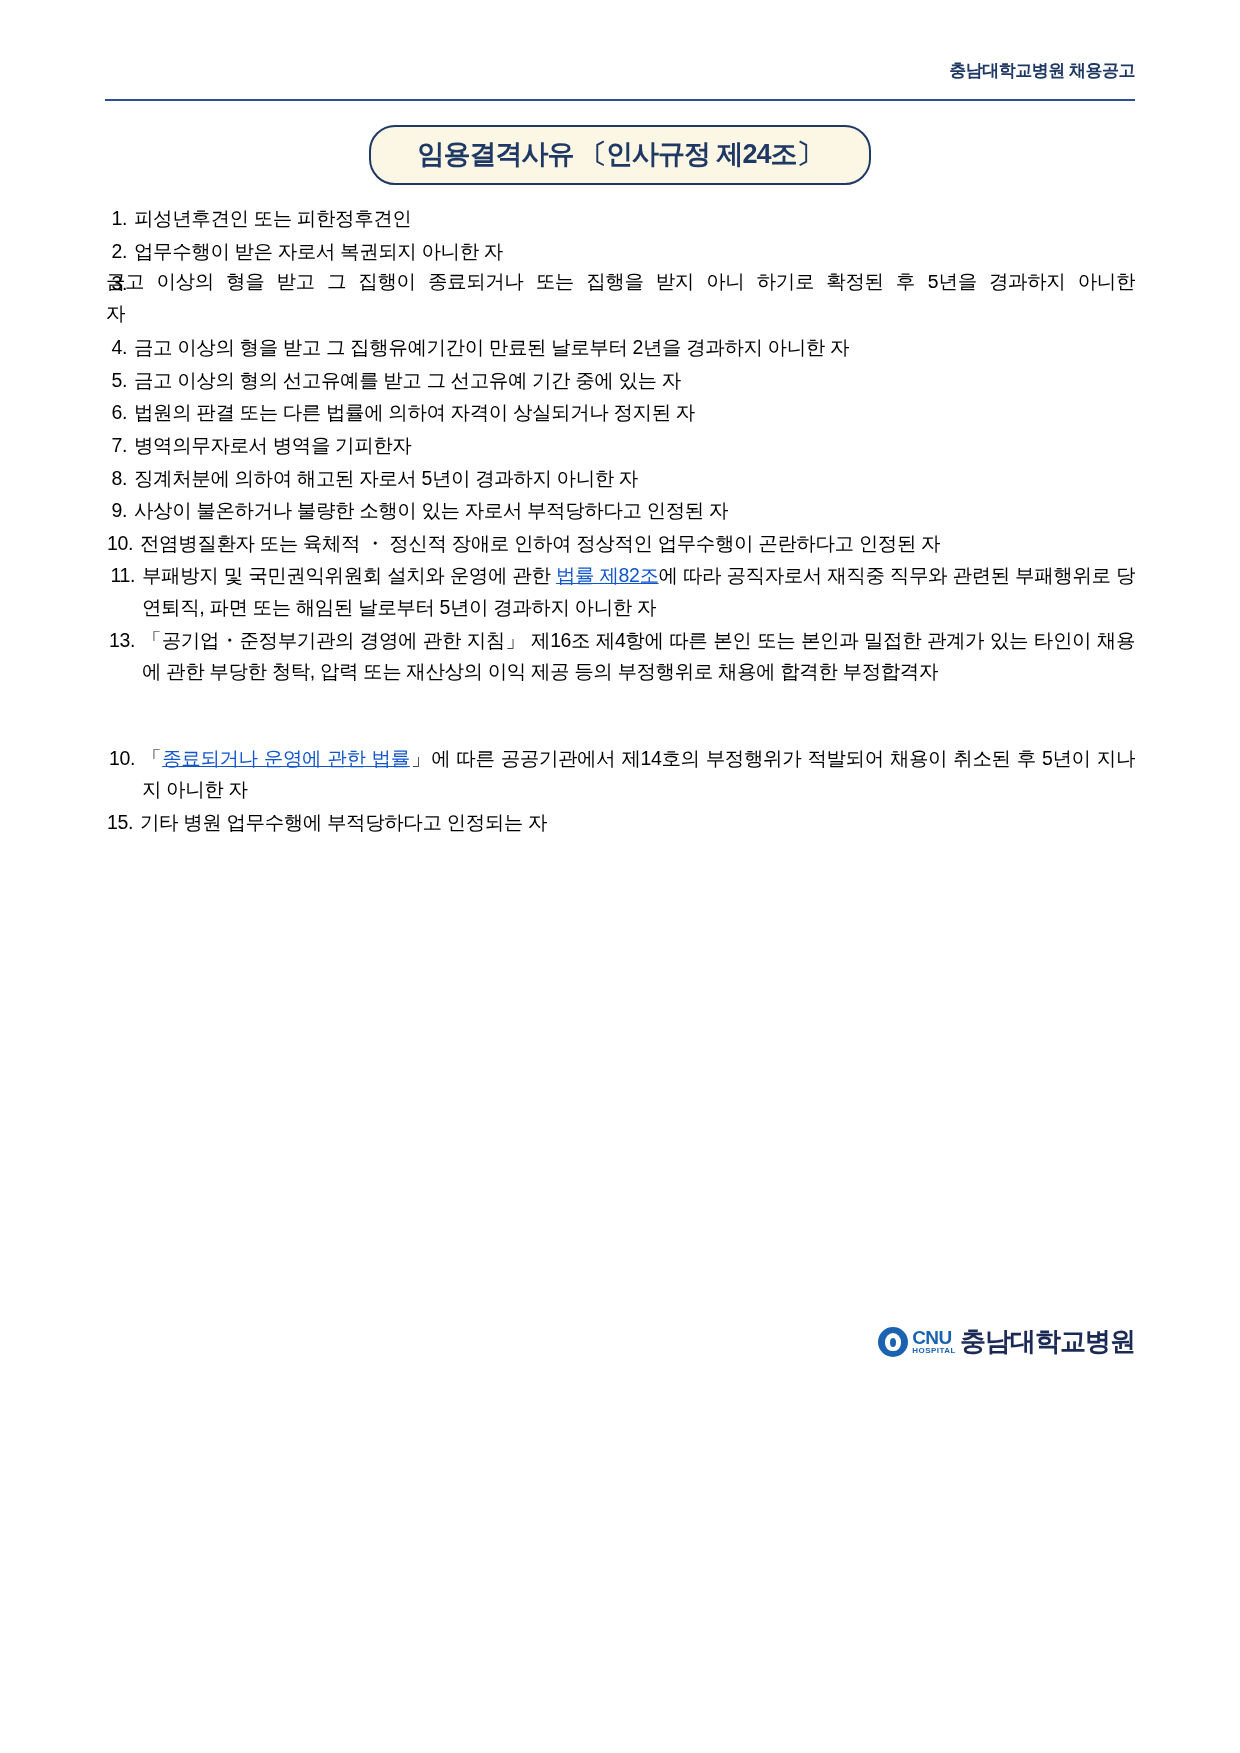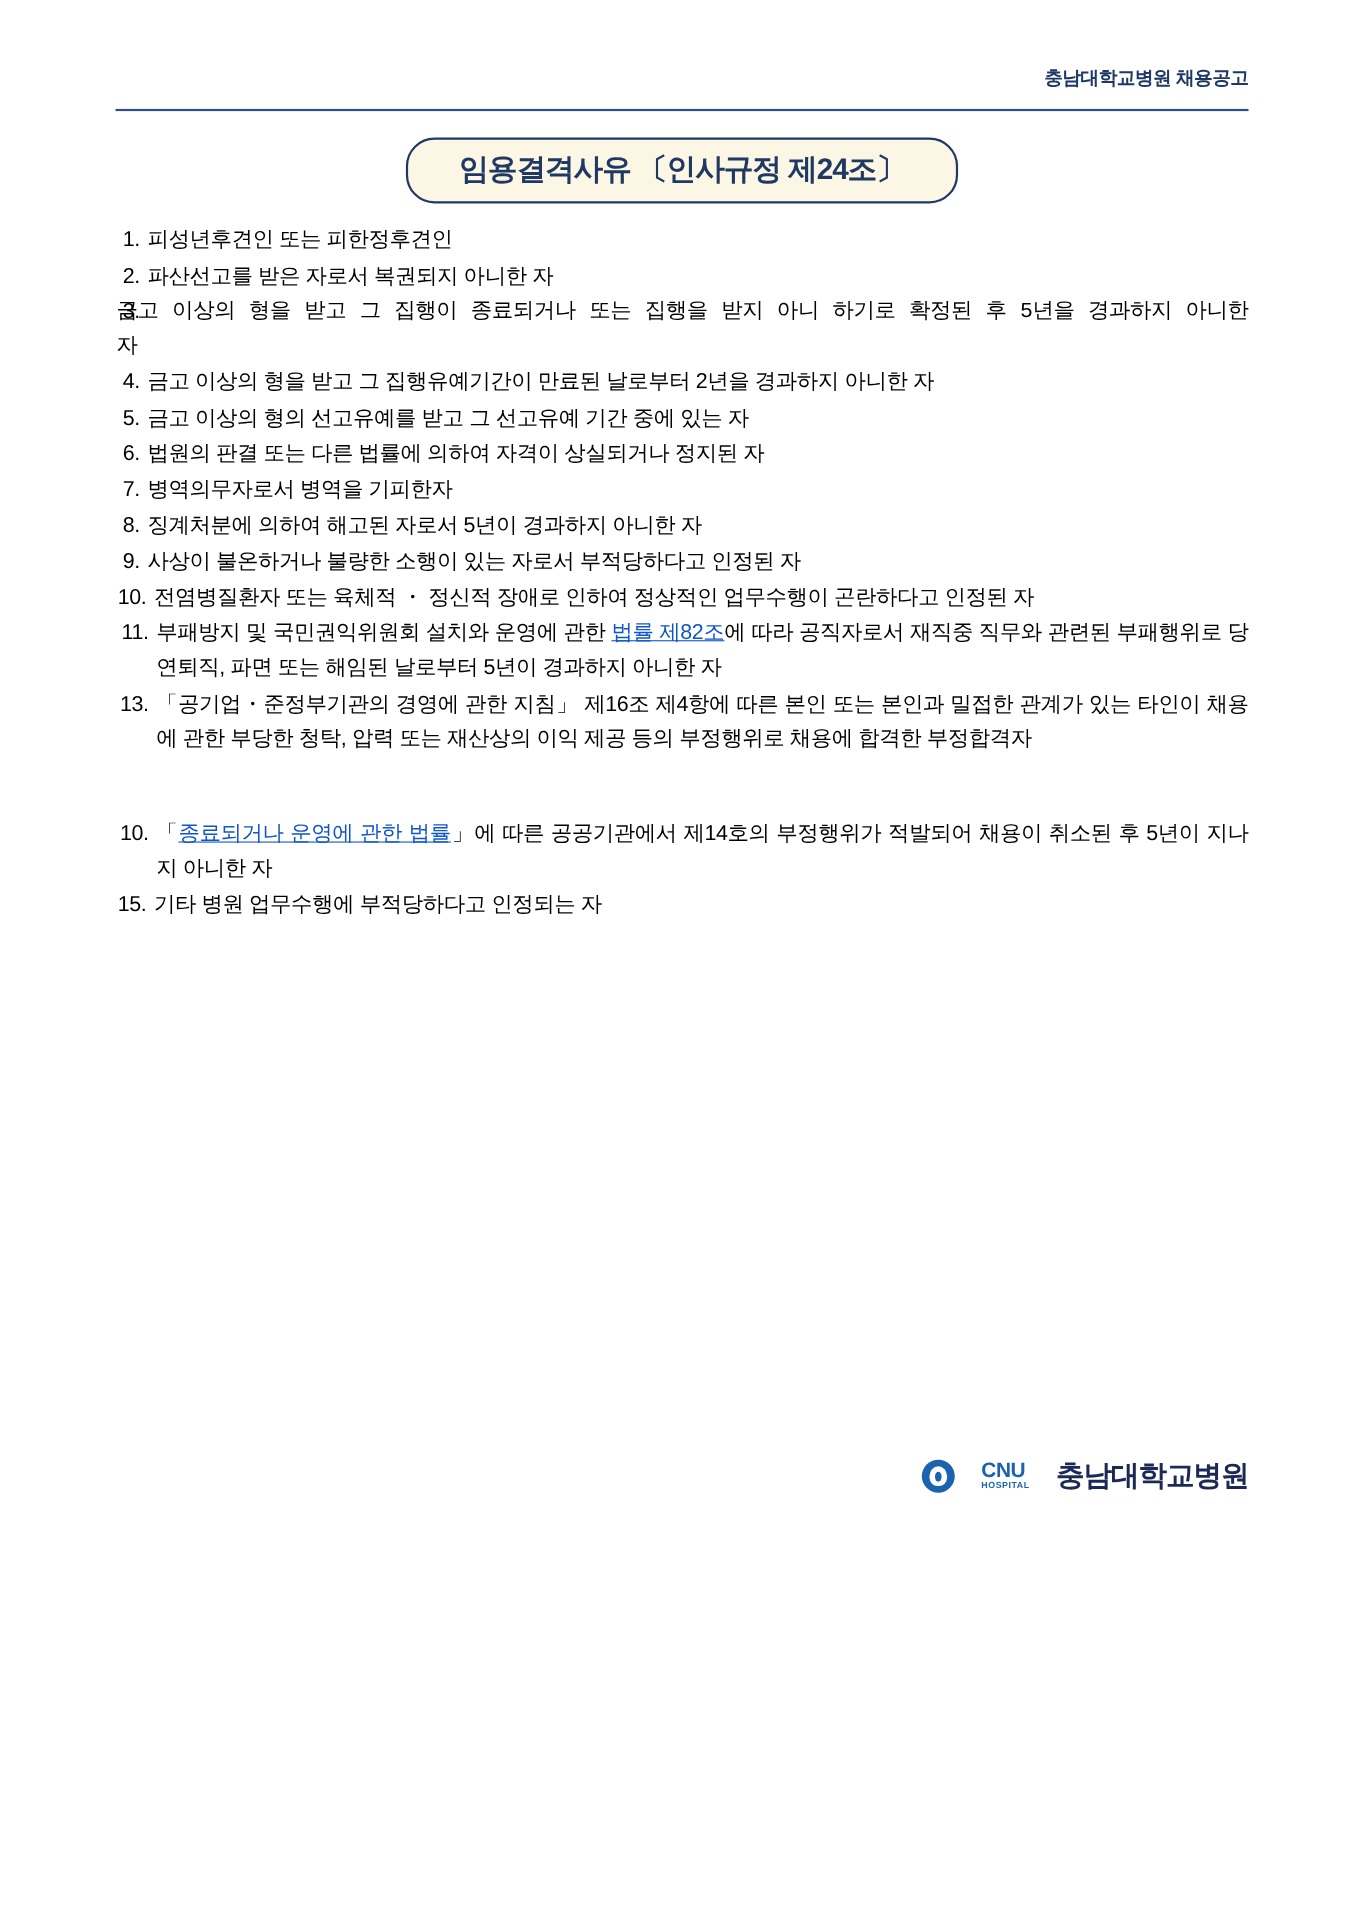--- a/index.html
+++ b/index.html
@@ -111,21 +111,21 @@
   .flat .txt { text-align: left; }
   .flat.just .txt { text-align: justify; font-family: Liberation Mono, monospace; }
 
   
   .footer {
     position: absolute;
     right: 105px;
     bottom: 72px;
     display: flex;
     align-items: center;
-    gap: 24px;
+    gap: 4px;
   }
   .logo-mark {
     width: 30px;
     height: 30px;
     border-radius: 50%;
     background: #1b63b0;
     position: relative;
     flex: 0 0 auto;
   }
   .logo-mark::before {
@@ -180,21 +180,21 @@
 
   <div class="content">
 
     <div class="item flat">
       <span class="num w1">1.</span>
       <span class="txt">피성년후견인 또는 피한정후견인</span>
     </div>
 
     <div class="item flat">
       <span class="num w1">2.</span>
-      <span class="txt">파산선고를 받은 자로서 복권되지 아니한 자</span>
+      <span class="txt">업무수행이 받은 자로서 복권되지 아니한 자</span>
     </div>
 
     <div class="item flat just">
       <span class="num w1">3.</span>
       <span class="txt" style="margin-left:-28px;">금고 이상의 형을 받고 그 집행이 종료되거나 또는 집행을 받지 아니 하기로 확정된 후 5년을 경과하지 아니한 자</span>
     </div>
 
     <div class="item flat">
       <span class="num w1">4.</span>
       <span class="txt">금고 이상의 형을 받고 그 집행유예기간이 만료된 날로부터 2년을 경과하지 아니한 자</span>

